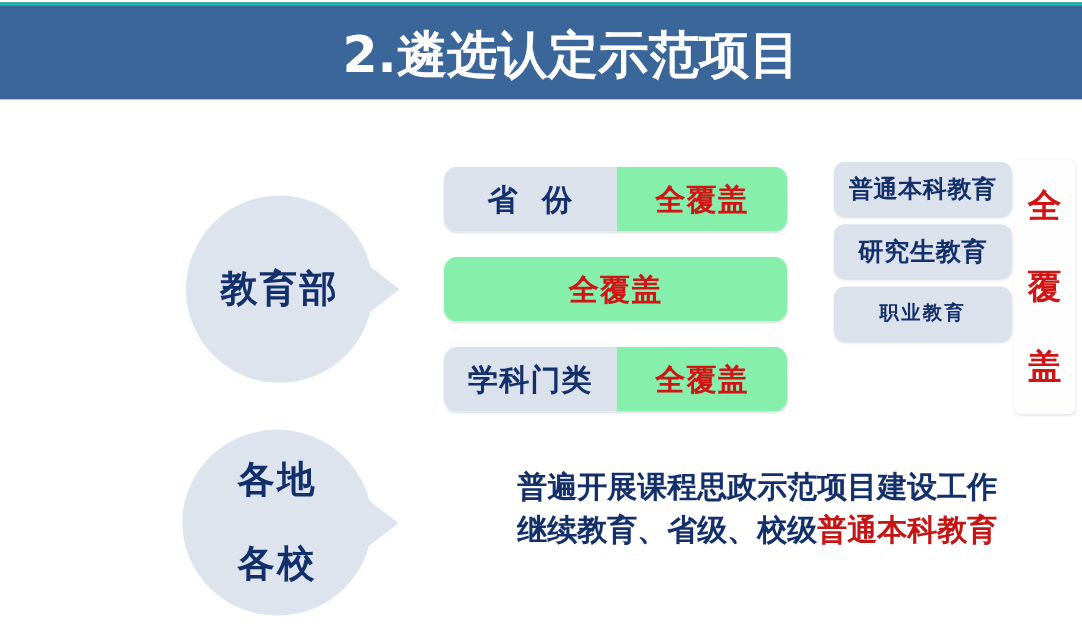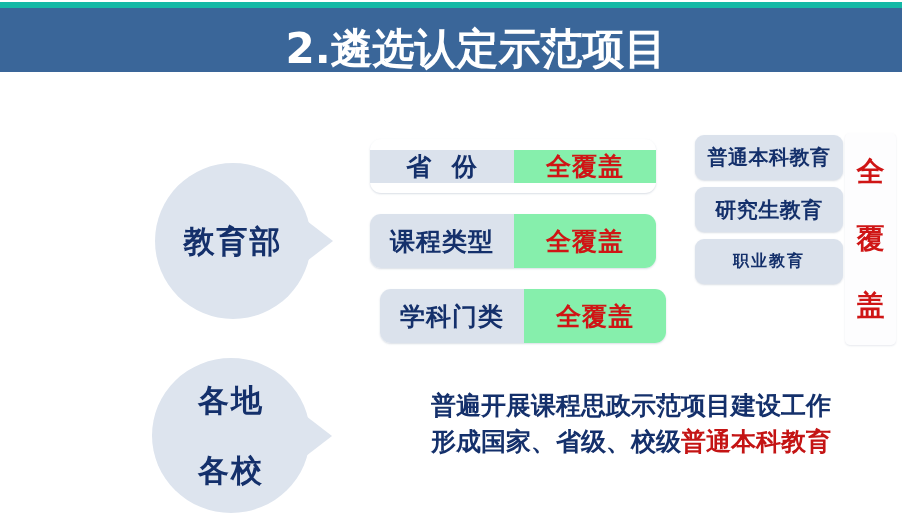--- a/index.html
+++ b/index.html
@@ -14,23 +14,23 @@
     overflow: hidden;
     position: relative;
   }
 
   
   .header-band {
     position: absolute;
     left: 0;
     top: 2px;
     width: 902px;
-    height: 70px;
+    height: 81px;
     background: #3a6699;
-    border-top: 6px solid #14b8a6;
+    border-top: 3px solid #14b8a6;
     box-sizing: border-box;
   }
   .header-title {
     position: absolute;
     left: 0;
     top: 0;
     width: 902px;
     height: 81px;
     display: flex;
     align-items: center;
@@ -127,23 +127,23 @@
     flex: 1;
     background: #86efac;
     display: flex;
     align-items: center;
     justify-content: center;
     color: #cf1515;
     font-size: 25px;
     font-weight: bold;
     letter-spacing: 1px;
   }
-  #pill-province { top: 56px; align-items: center; }
+  #pill-province { top: 56px; }
   #pill-course   { top: 131px; }
-  #pill-subject  { top: 206px; margin-left: 10px; }
+  #pill-subject  { top: 206px; }
 
   
   .right-panel {
     position: absolute;
     left: 688px;
     top: 50px;
     width: 208px;
     height: 212px;
   }
   .right-cover {
@@ -223,21 +223,20 @@
     <span class="bubble-line">各校</span>
     <span class="tail"></span>
   </div>
 
   <div class="pill-mid" id="pill-province">
     <div class="pill-label">省  份</div>
     <div class="pill-value">全覆盖</div>
   </div>
 
   <div class="pill-mid" id="pill-course">
-    <div class="pill-label">课程类型</div>
     <div class="pill-value">全覆盖</div>
   </div>
 
   <div class="pill-mid" id="pill-subject">
     <div class="pill-label">学科门类</div>
     <div class="pill-value">全覆盖</div>
   </div>
 
   <div class="right-panel">
     <div class="pill-right" id="pill-undergrad">普通本科教育</div>
@@ -247,17 +246,17 @@
     <div class="right-cover">
       <span>全</span>
       <span>覆</span>
       <span>盖</span>
     </div>
   </div>
 
   <div class="statement">
     <span class="line">普遍开展课程思政示范项目建设工作</span>
     <span class="line">
-      <span>形成国家、省级、校级</span><span class="emph">普通本科教育</span>
+      <span>继续教育、省级、校级</span><span class="emph">普通本科教育</span>
     </span>
   </div>
 
 </div>
 
 </body></html>

